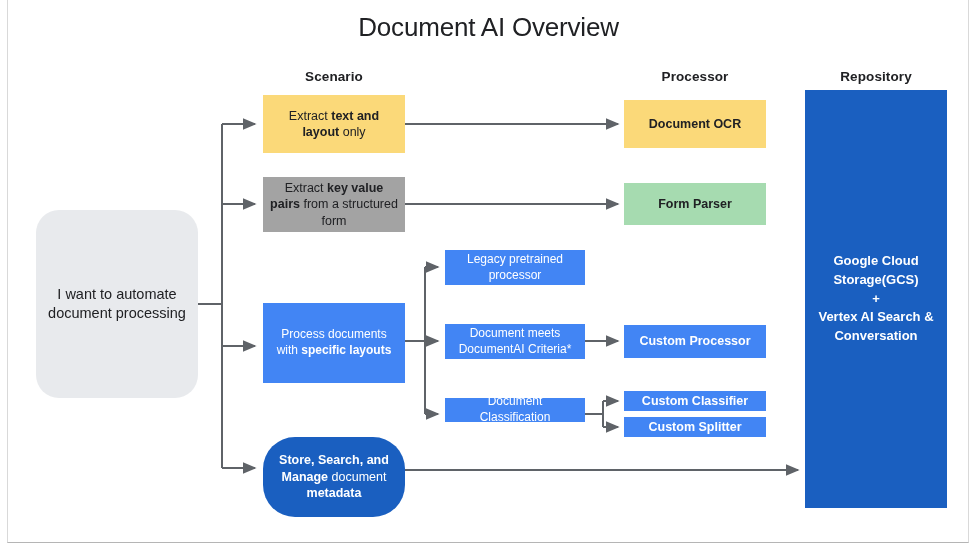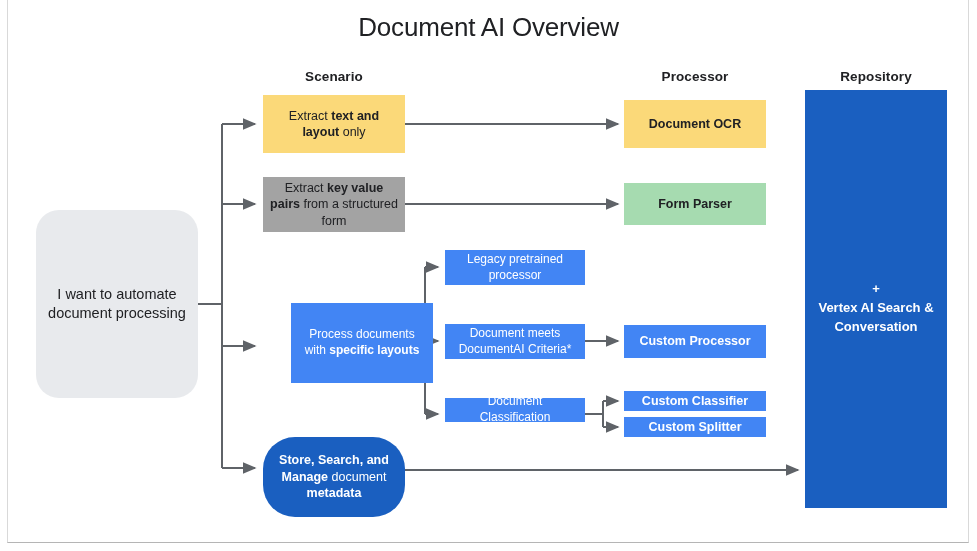--- a/index.html
+++ b/index.html
@@ -131,21 +131,21 @@
   </div>
 
   <div class="box b-yellow" style="left:263px; top:95px; width:142px; height:58px;">
     <span class="inner">Extract <b>text and layout</b> only</span>
   </div>
 
   <div class="box b-green" style="left:263px; top:177px; width:142px; height:55px;">
     <span class="inner">Extract <b>key value pairs</b> from a structured form</span>
   </div>
 
-  <div class="box b-blue" style="left:263px; top:303px; width:142px; height:80px;margin-left:28px;">
+  <div class="box b-blue" style="left:263px; top:303px; width:142px; height:80px;">
     <span class="inner">Process documents with <b>specific layouts</b></span>
   </div>
 
   <div class="box b-darkblue" style="left:263px; top:437px; width:142px; height:80px;border-radius:32px;">
     <span class="inner"><b>Store, Search, and Manage</b> document <b>metadata</b></span>
   </div>
 
   <div class="box b-blue" style="left:445px; top:250px; width:140px; height:35px;">
     <span class="inner">Legacy pretrained processor</span>
   </div>
@@ -173,19 +173,19 @@
   <div class="box b-proc-blue" style="left:624px; top:391px; width:142px; height:20px;">
     <span class="inner">Custom Classifier</span>
   </div>
 
   <div class="box b-proc-blue" style="left:624px; top:417px; width:142px; height:20px;">
     <span class="inner">Custom Splitter</span>
   </div>
 
   <div class="box b-repo" style="left:805px; top:90px; width:142px; height:418px;">
     <span class="inner">
-      <br>
+      <span>Google Cloud Storage(GCS)</span><br>
       <span>+</span><br>
       <span>Vertex AI Search &amp; Conversation</span>
     </span>
   </div>
 
 </div>
 
 </body></html>

